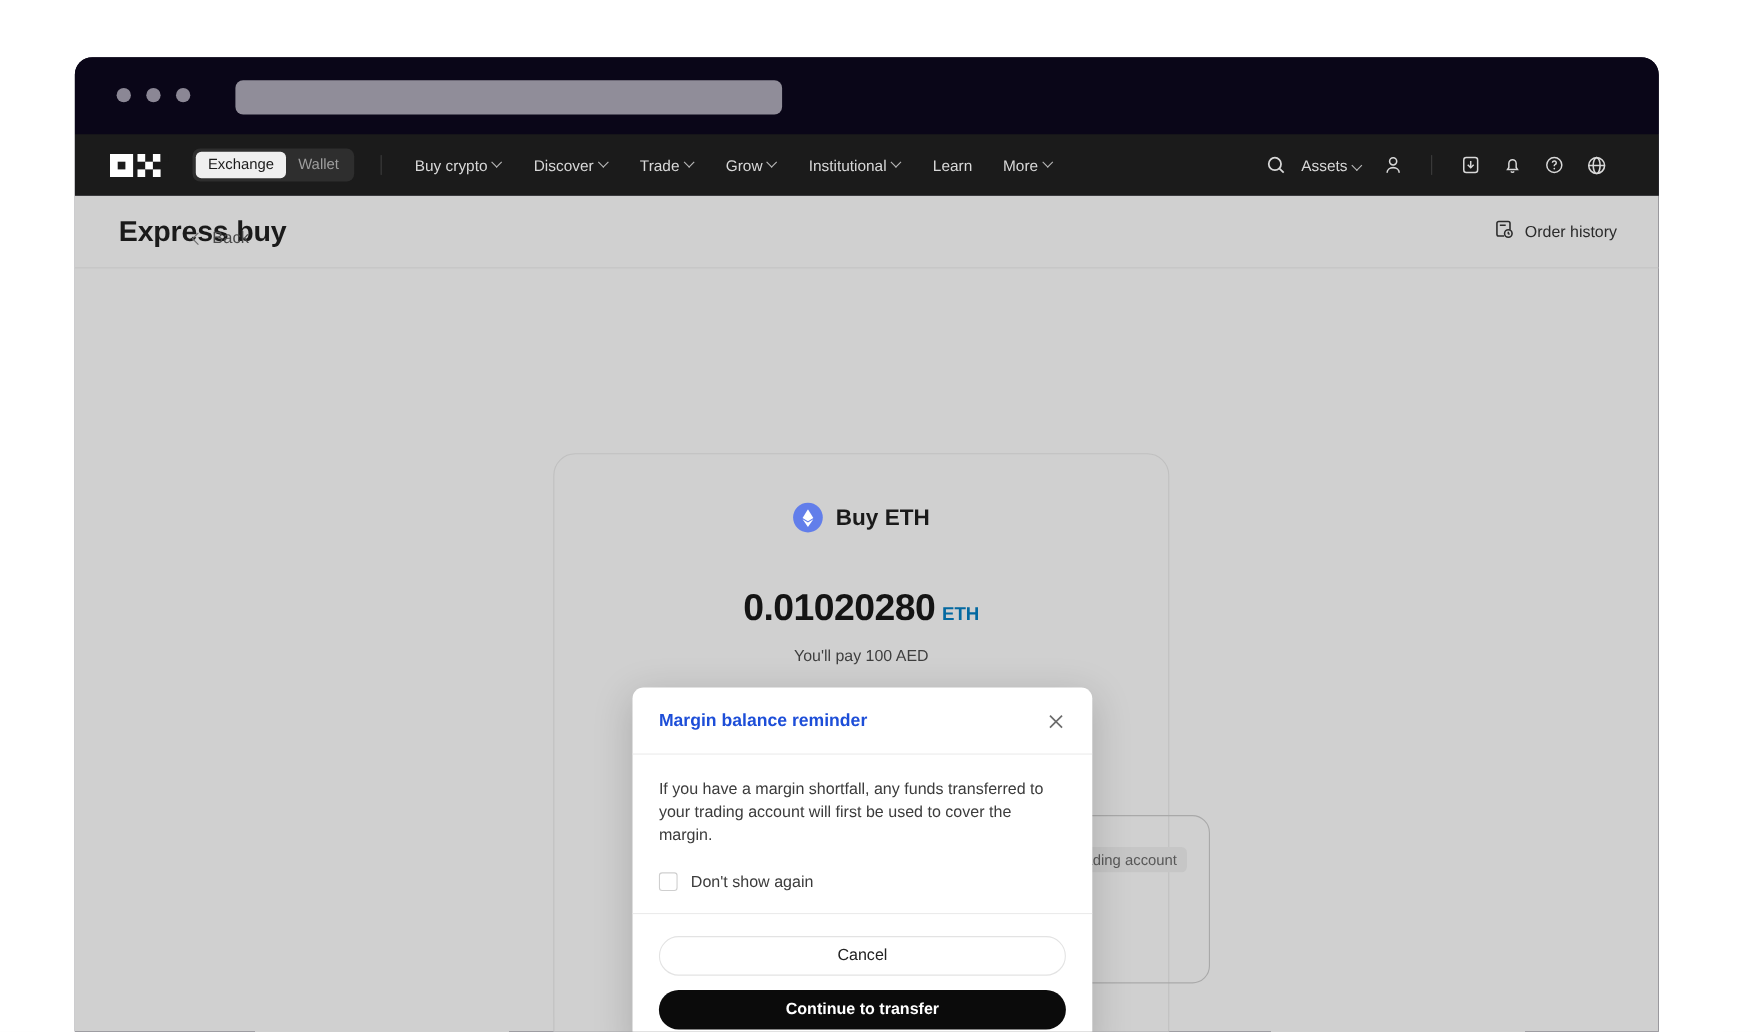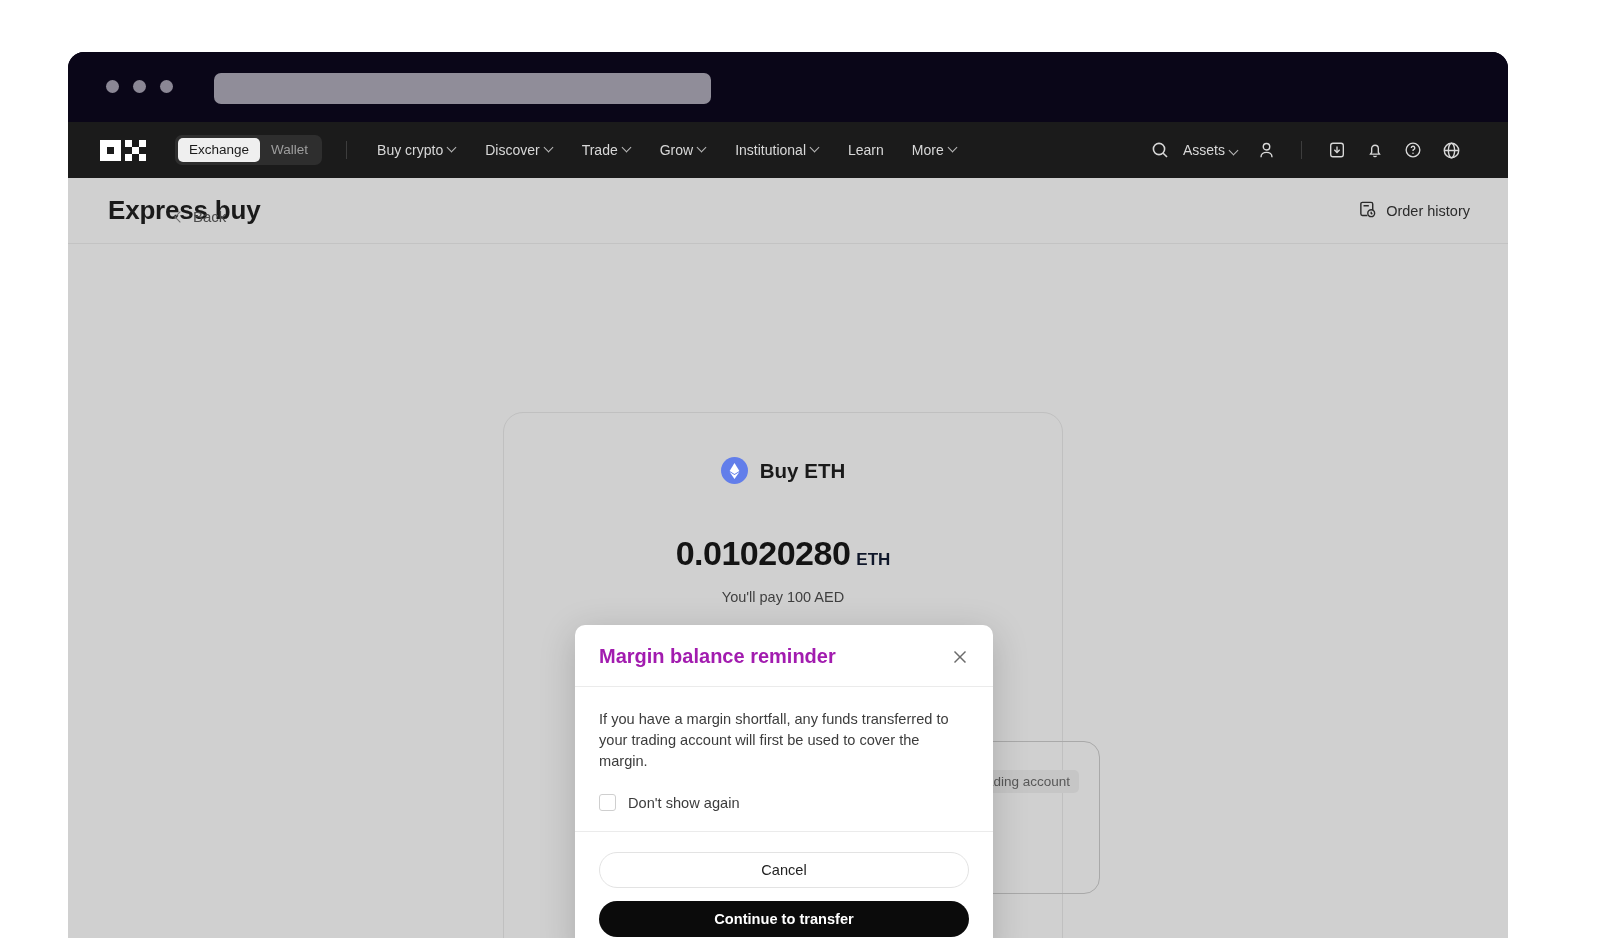--- a/index.html
+++ b/index.html
@@ -143,21 +143,21 @@
     background: #627eea;
     display: flex; align-items: center; justify-content: center;
   }
   .buy-head-label { font-size: 20.5px; font-weight: 700; color: #1a1a1a; }
   .amount-row {
     margin-top: 50px;
     text-align: center;
     display: flex; align-items: baseline; justify-content: center; gap: 6px;
   }
   .amount { font-size: 34px; font-weight: 700; color: #141414; letter-spacing: -0.5px; }
-  .amount-unit { font-size: 17px; font-weight: 700; color: #0f172a; }
+  .amount-unit { font-size: 17px; font-weight: 700; color: #0369a1; }
   .pay-note { margin-top: 16px; text-align: center; font-size: 14.5px; color: #3f3f3f; }
 
   .pay-label { margin-top: 38px; text-align: center; font-size: 15px; color: #3a3a3a; }
 
   .pay-method {
     position: absolute;
     left: 102px; top: 328px;
     width: 494px; height: 153px;
     border: 1px solid #a9a9a9;
     border-radius: 16px;
@@ -180,21 +180,21 @@
     border-radius: 10px;
     box-shadow: 0 8px 36px rgba(0,0,0,0.18);
     overflow: hidden;
     z-index: 50;
   }
   .modal-head {
     display: flex; align-items: center;
     padding: 20px 22px 18px 24px;
     border-bottom: 1px solid #ebebeb;
   }
-  .modal-title { font-size: 20px; font-weight: 700; color: #a21caf; }
+  .modal-title { font-size: 16px; font-weight: 700; color: #1d4ed8; }
   .modal-close { margin-left: auto; width: 22px; height: 22px; display: flex; align-items: center; justify-content: center; color: #6b6b6b; }
   .modal-body { padding: 22px 24px 20px 24px; }
   .modal-text { font-size: 14.6px; line-height: 1.45; color: #3c3c3c; }
   .dont-row { display: flex; align-items: center; gap: 12px; margin-top: 22px; }
   .cbox { width: 17px; height: 17px; border: 1.4px solid #cfcfcf; border-radius: 3px; background: #fff; }
   .dont-label { font-size: 14.6px; color: #3c3c3c; }
   .modal-foot {
     border-top: 1px solid #ebebeb;
     padding: 20px 24px 18px 24px;
     display: flex; justify-content: flex-end; gap: 13px; flex-direction: column;

